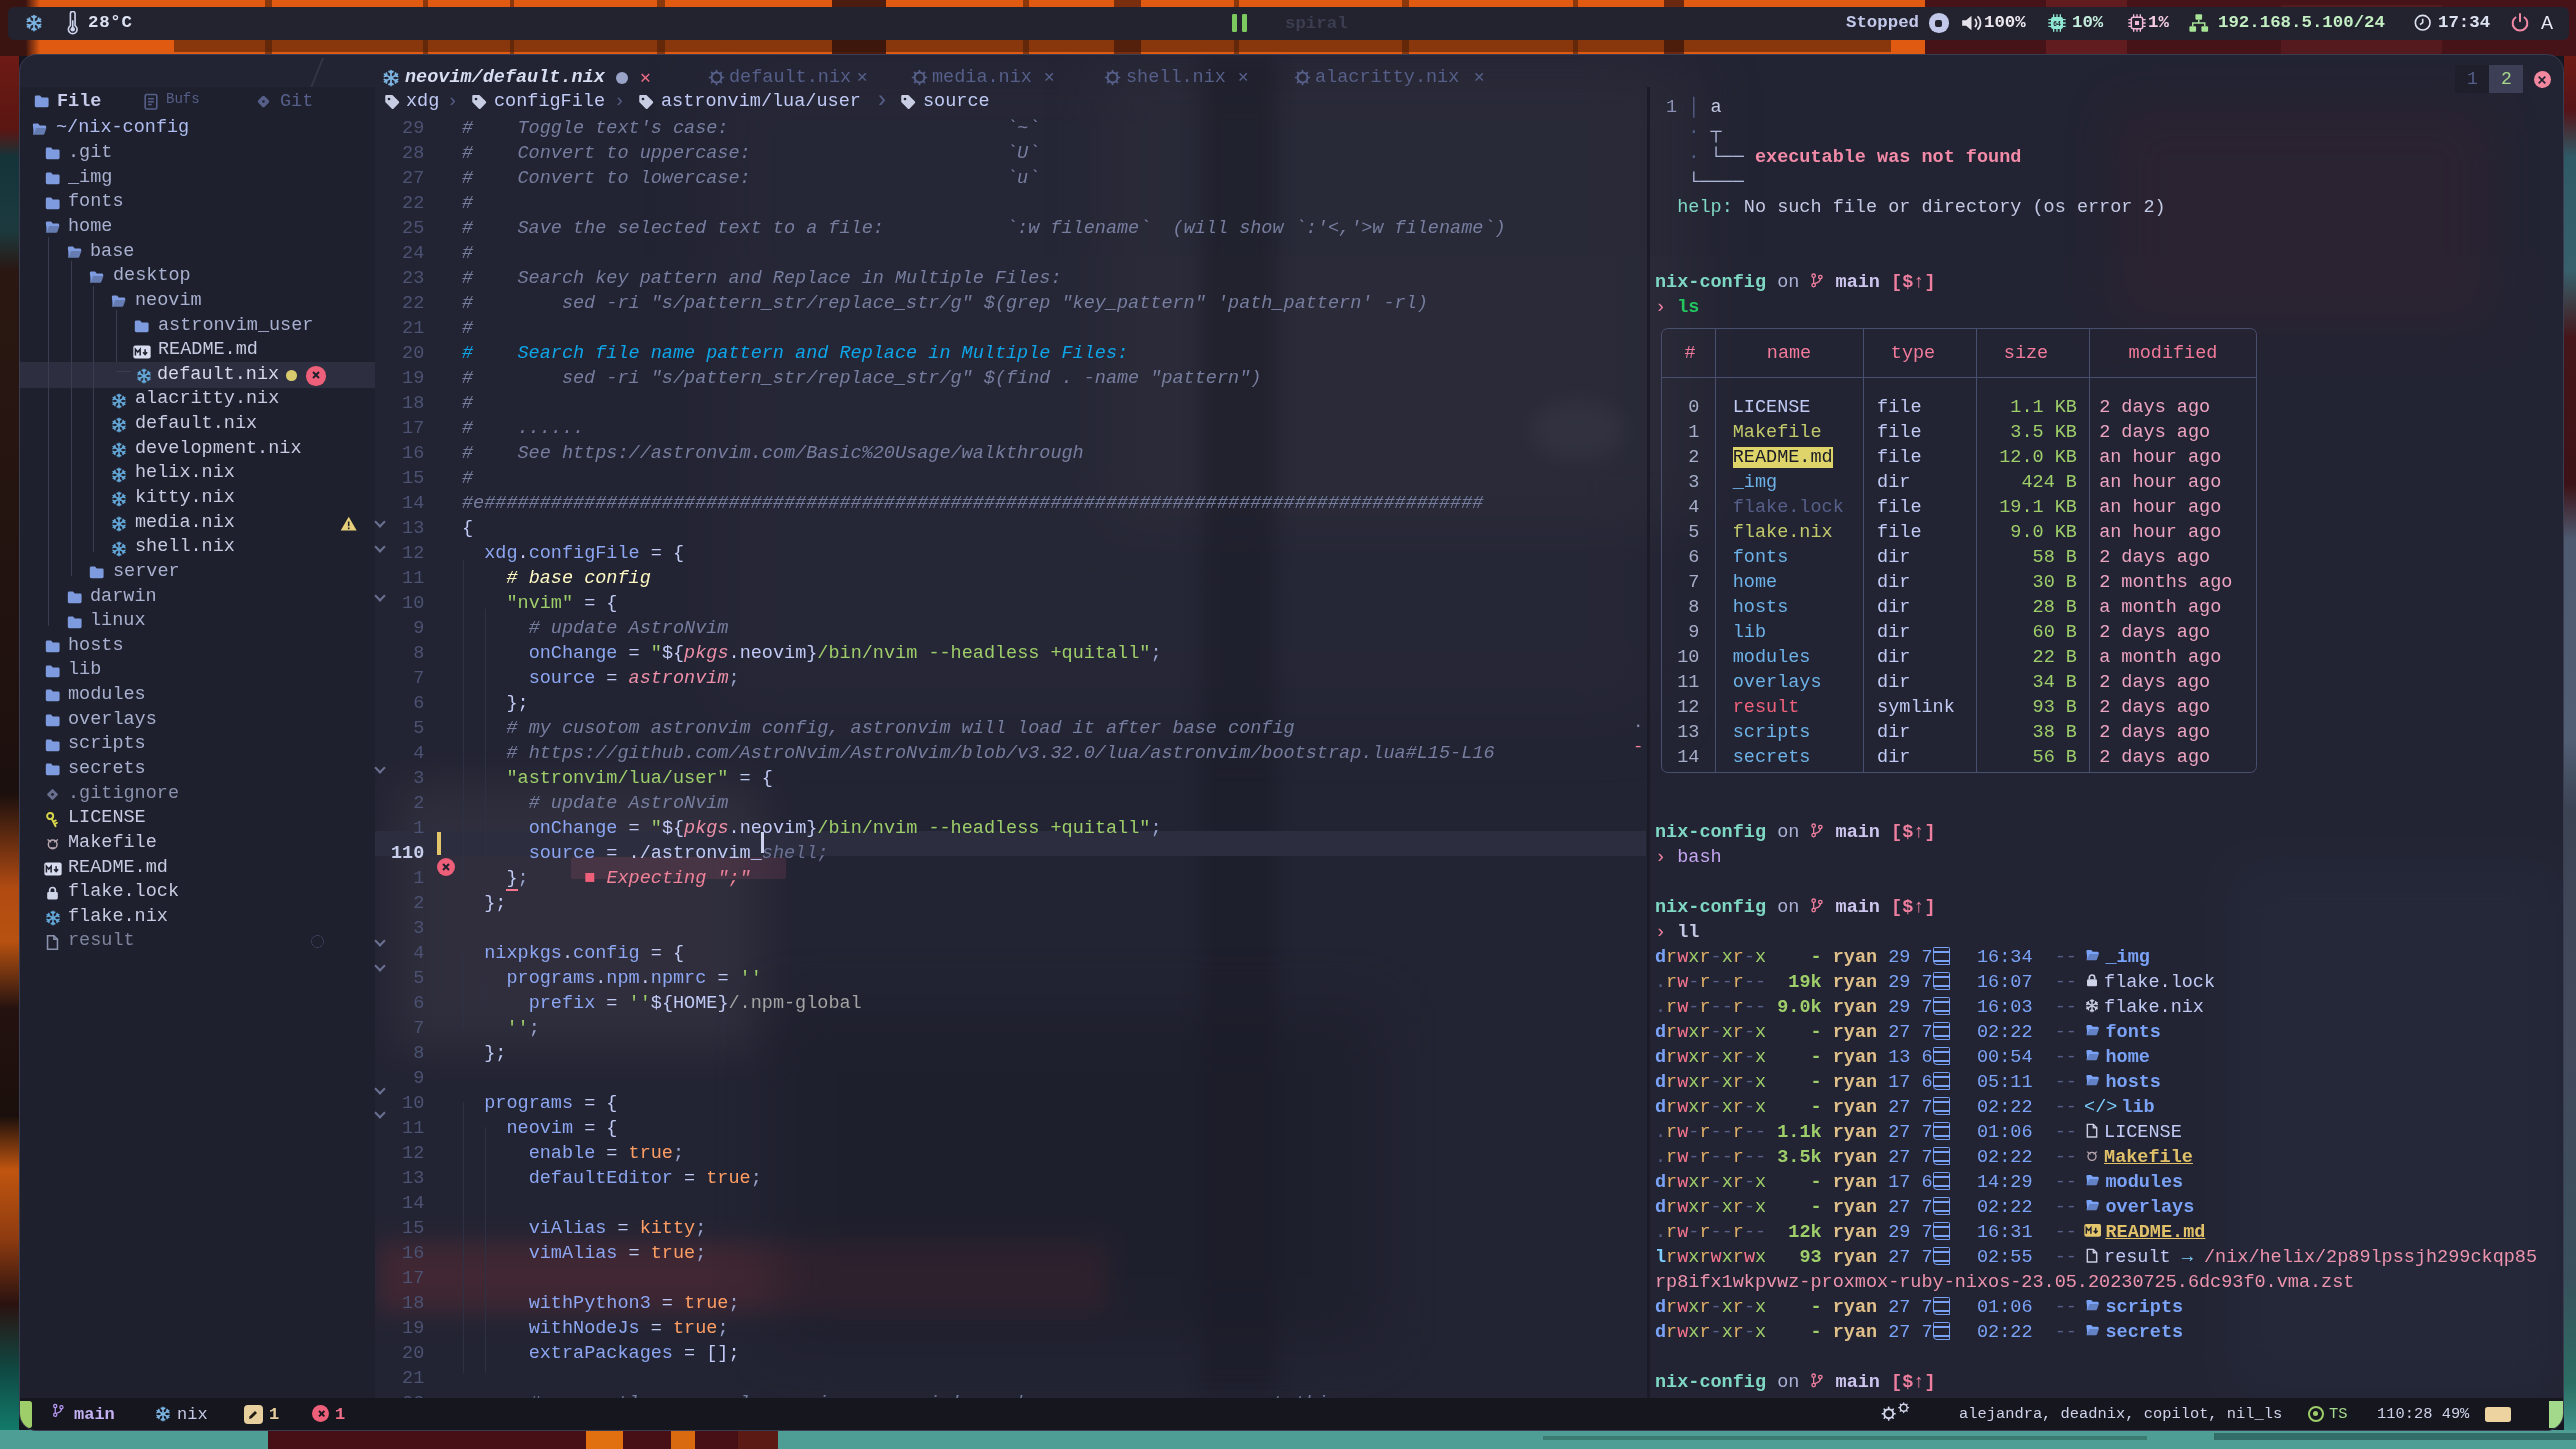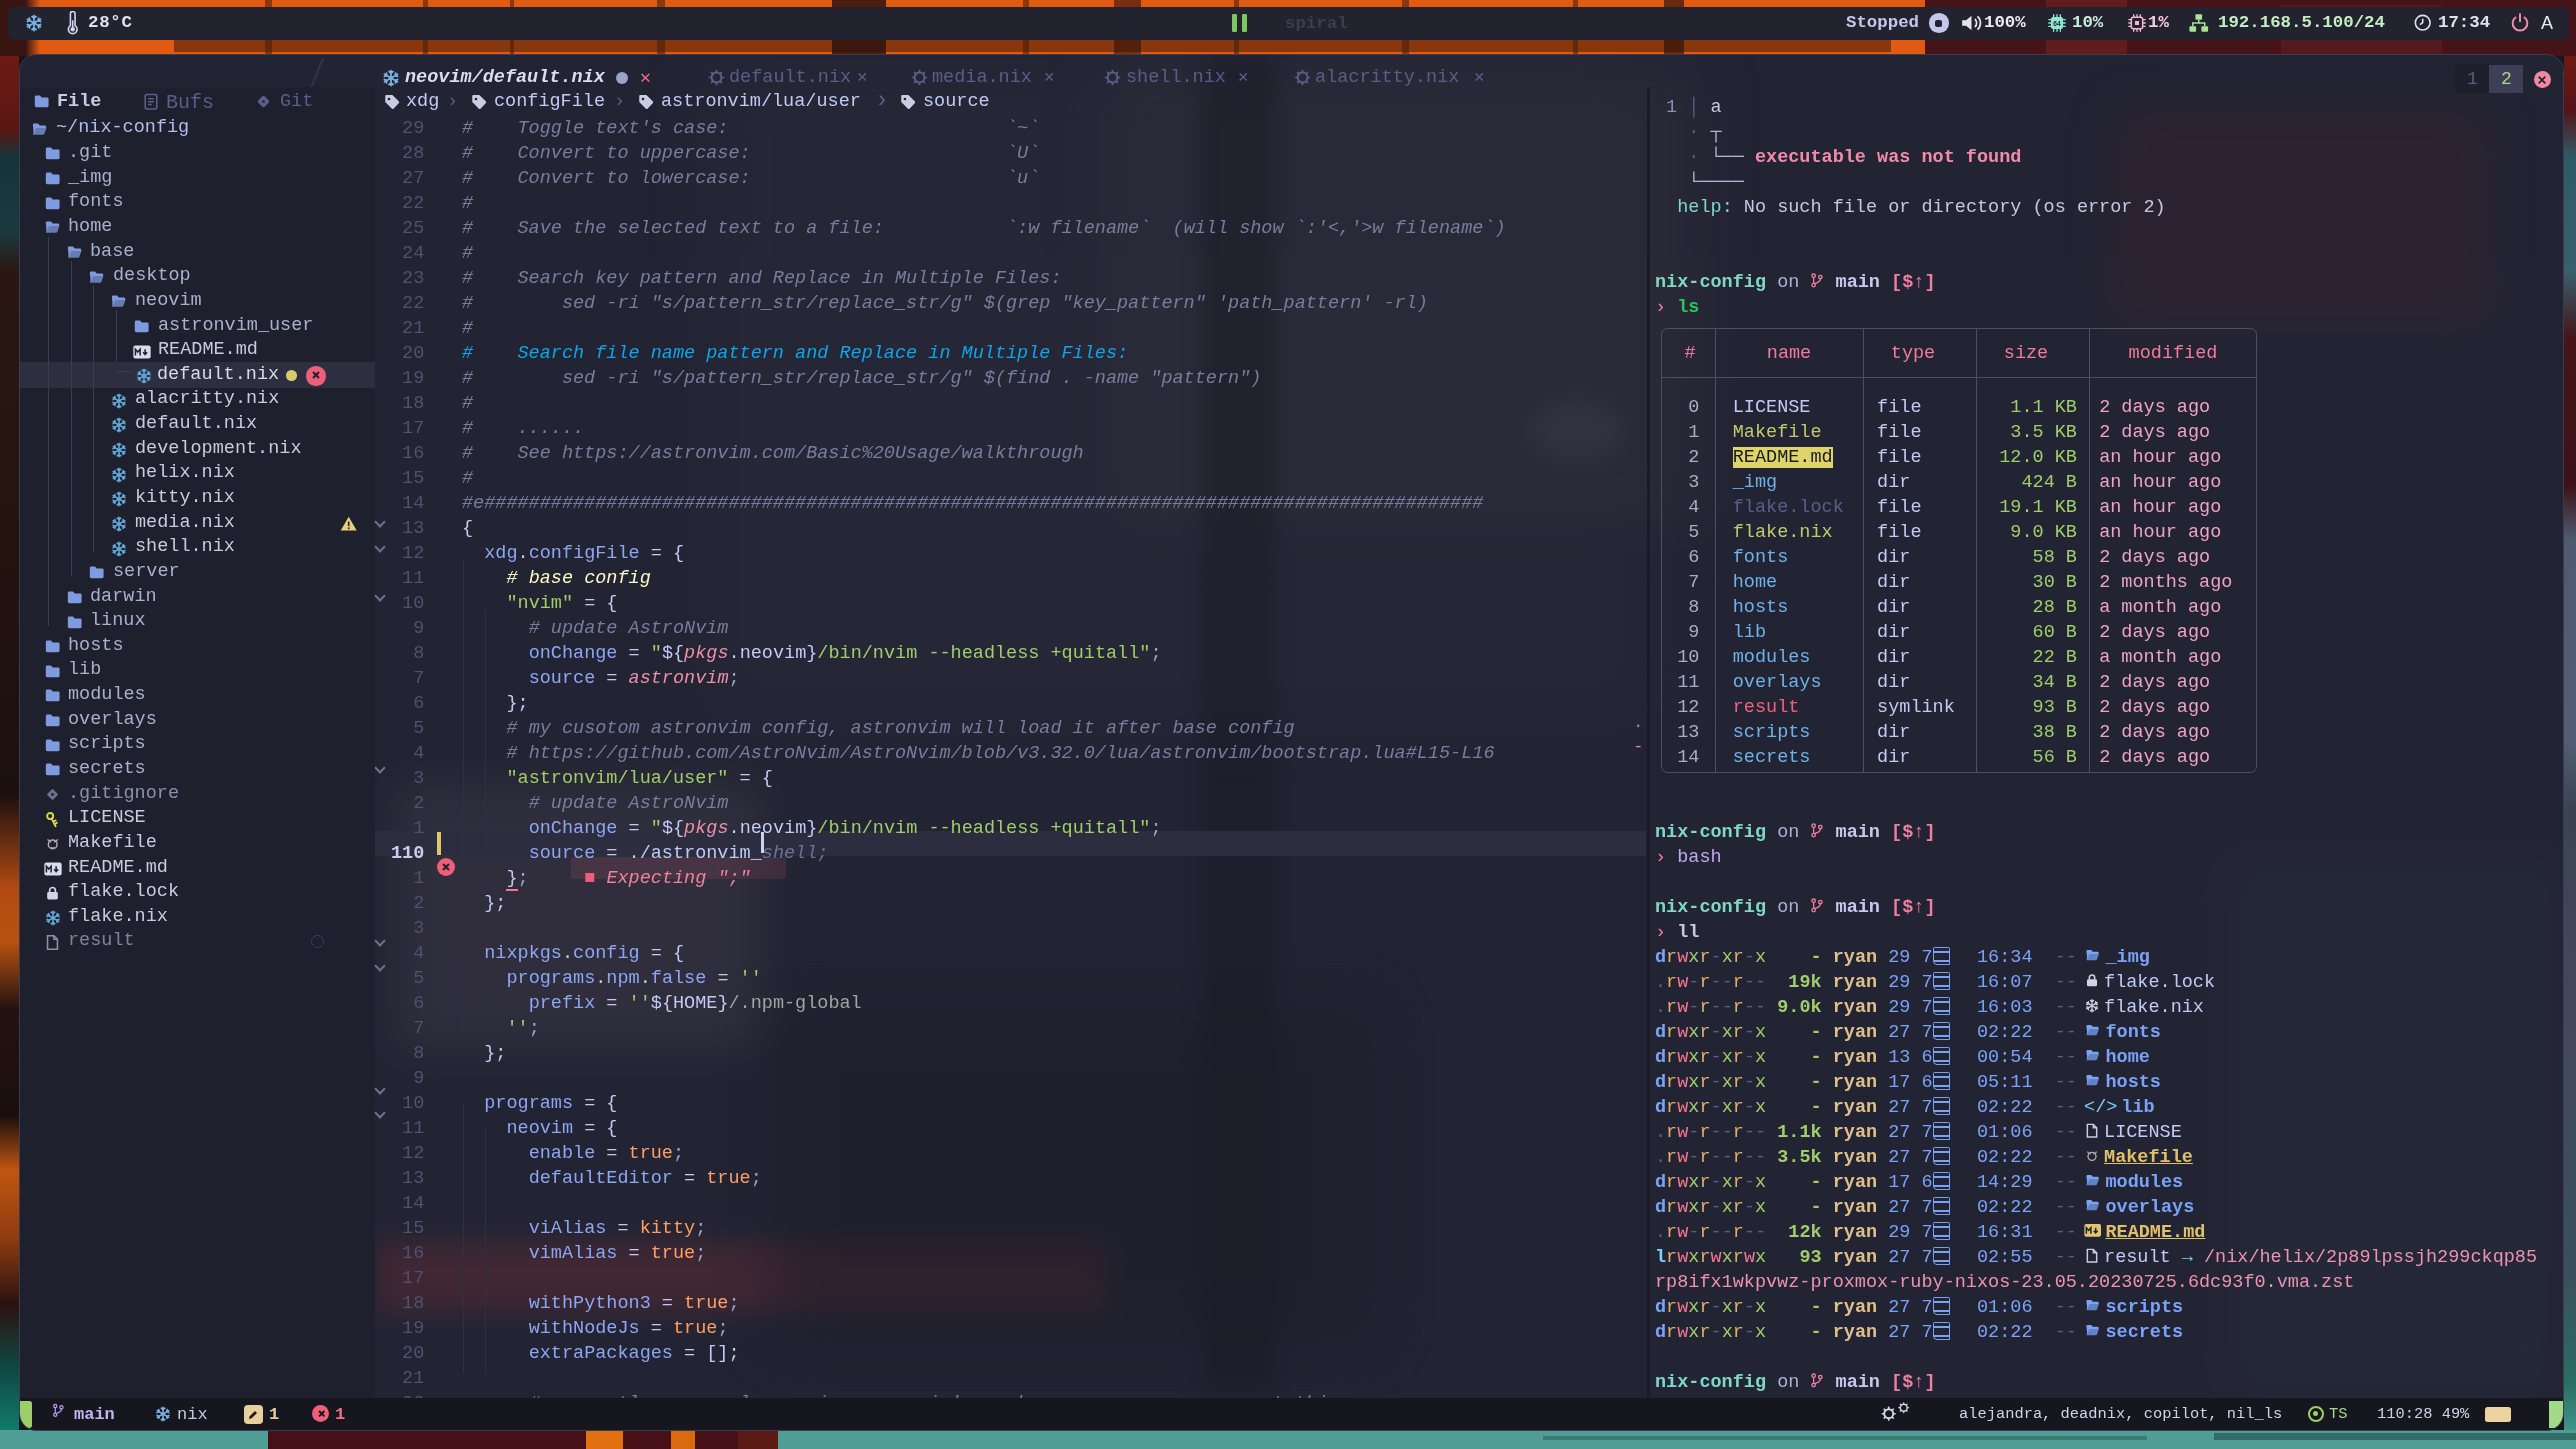--- a/index.html
+++ b/index.html
@@ -201,21 +201,21 @@
     </svg>
     <div class="abs" style="left:0;top:32px;width:355px;height:1311px;background:#1f202d"></div>
     <svg style="position:absolute;left:13.4px;top:38px" width="17.4" height="17.4" viewBox="0 0 24 24">
       <path d="M2.5 5.5 a2 2 0 0 1 2-2 h5.2 l2.4 2.6 h7.4 a2 2 0 0 1 2 2 v9.4 a2 2 0 0 1 -2 2 h-15 a2 2 0 0 1 -2-2 z" fill="#7e9be0"></path>
     </svg>
     <div class="abs b" style="left:37px;top:36px;font-size:18.5px;color:#c5cbe8">File</div>
     <svg class="abs" style="left:123px;top:38px" width="16" height="17.4" viewBox="0 0 22 24">
       <rect x="3" y="2" width="16" height="20" rx="2" fill="none" stroke="#565f89" stroke-width="2.2"></rect>
       <path d="M7 8 h8 M7 12 h8 M7 16 h5" stroke="#565f89" stroke-width="2"></path>
     </svg>
-    <div class="abs" style="left:146px;top:36px;font-size:20px;color:#565f89">Bufs</div>
+    <div class="abs" style="left:146px;top:36px;font-size:14px;color:#565f89">Bufs</div>
     <svg class="abs" style="left:235px;top:38px" width="17" height="17" viewBox="0 0 24 24">
       <rect x="5.6" y="5.6" width="12.8" height="12.8" rx="2.5" fill="#565f89" transform="rotate(45 12 12)"></rect>
       <circle cx="12" cy="12" r="1.8" fill="#1f202d"></circle>
     </svg>
     <div class="abs" style="left:260px;top:36px;font-size:18.5px;color:#565f89">Git</div>
     <div class="abs" style="left:0;top:307px;width:355px;height:26px;background:#2d2f40"></div>
     <div class="abs" style="left:28px;top:182px;width:1.3px;height:389px;background:#3a3c50"></div>
     <div class="abs" style="left:51px;top:206px;width:1.3px;height:315px;background:#3a3c50"></div>
     <div class="abs" style="left:73px;top:231px;width:1.3px;height:266px;background:#3a3c50"></div>
     <div class="abs" style="left:96px;top:255px;width:1.3px;height:52px;background:#3a3c50"></div>
@@ -651,21 +651,21 @@
 <span style="color:#c0caf5">    </span><span class="i" style="color:#767d9e"># my cusotom astronvim config, astronvim will load it after base config</span>
 <span style="color:#c0caf5">    </span><span class="i" style="color:#767d9e"># https://github.com/AstroNvim/AstroNvim/blob/v3.32.0/lua/astronvim/bootstrap.lua#L15-L16</span>
 <span style="color:#c0caf5">    </span><span style="color:#9ece6a">"astronvim/lua/user"</span><span style="color:#c0caf5"> = {</span>
 <span style="color:#c0caf5">      </span><span class="i" style="color:#767d9e"># update AstroNvim</span>
 <span style="color:#c0caf5">      </span><span style="color:#8ca6f2">onChange</span><span style="color:#c0caf5"> = </span><span style="color:#9ece6a">"</span><span style="color:#c0caf5">${</span><span class="i" style="color:#ec8fa8">pkgs</span><span style="color:#c0caf5">.</span><span style="color:#c0caf5">neovim</span><span style="color:#c0caf5">}</span><span style="color:#9ece6a">/bin/nvim --headless +quitall"</span><span style="color:#9aa5ce">;</span>
 <span style="color:#c0caf5">      </span><span style="color:#8ca6f2">source</span><span style="color:#c0caf5"> = ./astronvim_</span><span class="i" style="color:#6b7294">shell;</span>
 <span style="color:#c0caf5">    </span><span style="color:#c0caf5;border-bottom:2px solid #f7768e">}</span><span style="color:#9aa5ce">;</span>     <span style="color:#ee5f79">■</span> <span class="i" style="color:#ef8298">Expecting ";"</span>
 <span style="color:#c0caf5">  };</span>
 
 <span style="color:#c0caf5">  </span><span style="color:#8ca6f2">nixpkgs</span><span style="color:#c0caf5">.</span><span style="color:#8ca6f2">config</span><span style="color:#c0caf5"> = {</span>
-<span style="color:#c0caf5">    </span><span style="color:#8ca6f2">programs</span><span style="color:#c0caf5">.</span><span style="color:#8ca6f2">npm</span><span style="color:#c0caf5">.</span><span style="color:#8ca6f2">false</span><span style="color:#c0caf5"> = </span><span style="color:#9ece6a">''</span>
+<span style="color:#c0caf5">    </span><span style="color:#8ca6f2">programs</span><span style="color:#c0caf5">.</span><span style="color:#8ca6f2">npm</span><span style="color:#c0caf5">.</span><span style="color:#8ca6f2">npmrc</span><span style="color:#c0caf5"> = </span><span style="color:#9ece6a">''</span>
 <span style="color:#c0caf5">      </span><span style="color:#8ca6f2">prefix</span><span style="color:#c0caf5"> = </span><span style="color:#9ece6a">''</span><span style="color:#c0caf5">${HOME}</span><span style="color:#a3a3a3">/.npm-global</span>
 <span style="color:#c0caf5">    </span><span style="color:#9ece6a">''</span><span style="color:#9aa5ce">;</span>
 <span style="color:#c0caf5">  };</span>
 
 <span style="color:#c0caf5">  </span><span style="color:#8ca6f2">programs</span><span style="color:#c0caf5"> = {</span>
 <span style="color:#c0caf5">    </span><span style="color:#8ca6f2">neovim</span><span style="color:#c0caf5"> = {</span>
 <span style="color:#c0caf5">      </span><span style="color:#8ca6f2">enable</span><span style="color:#c0caf5"> = </span><span style="color:#ff9e64">true</span><span style="color:#9aa5ce">;</span>
 <span style="color:#c0caf5">      </span><span style="color:#8ca6f2">defaultEditor</span><span style="color:#c0caf5"> = </span><span style="color:#ff9e64">true</span><span style="color:#9aa5ce">;</span>
 
 <span style="color:#c0caf5">      </span><span style="color:#8ca6f2">viAlias</span><span style="color:#c0caf5"> = </span><span style="color:#ff9e64">kitty</span><span style="color:#9aa5ce">;</span>

